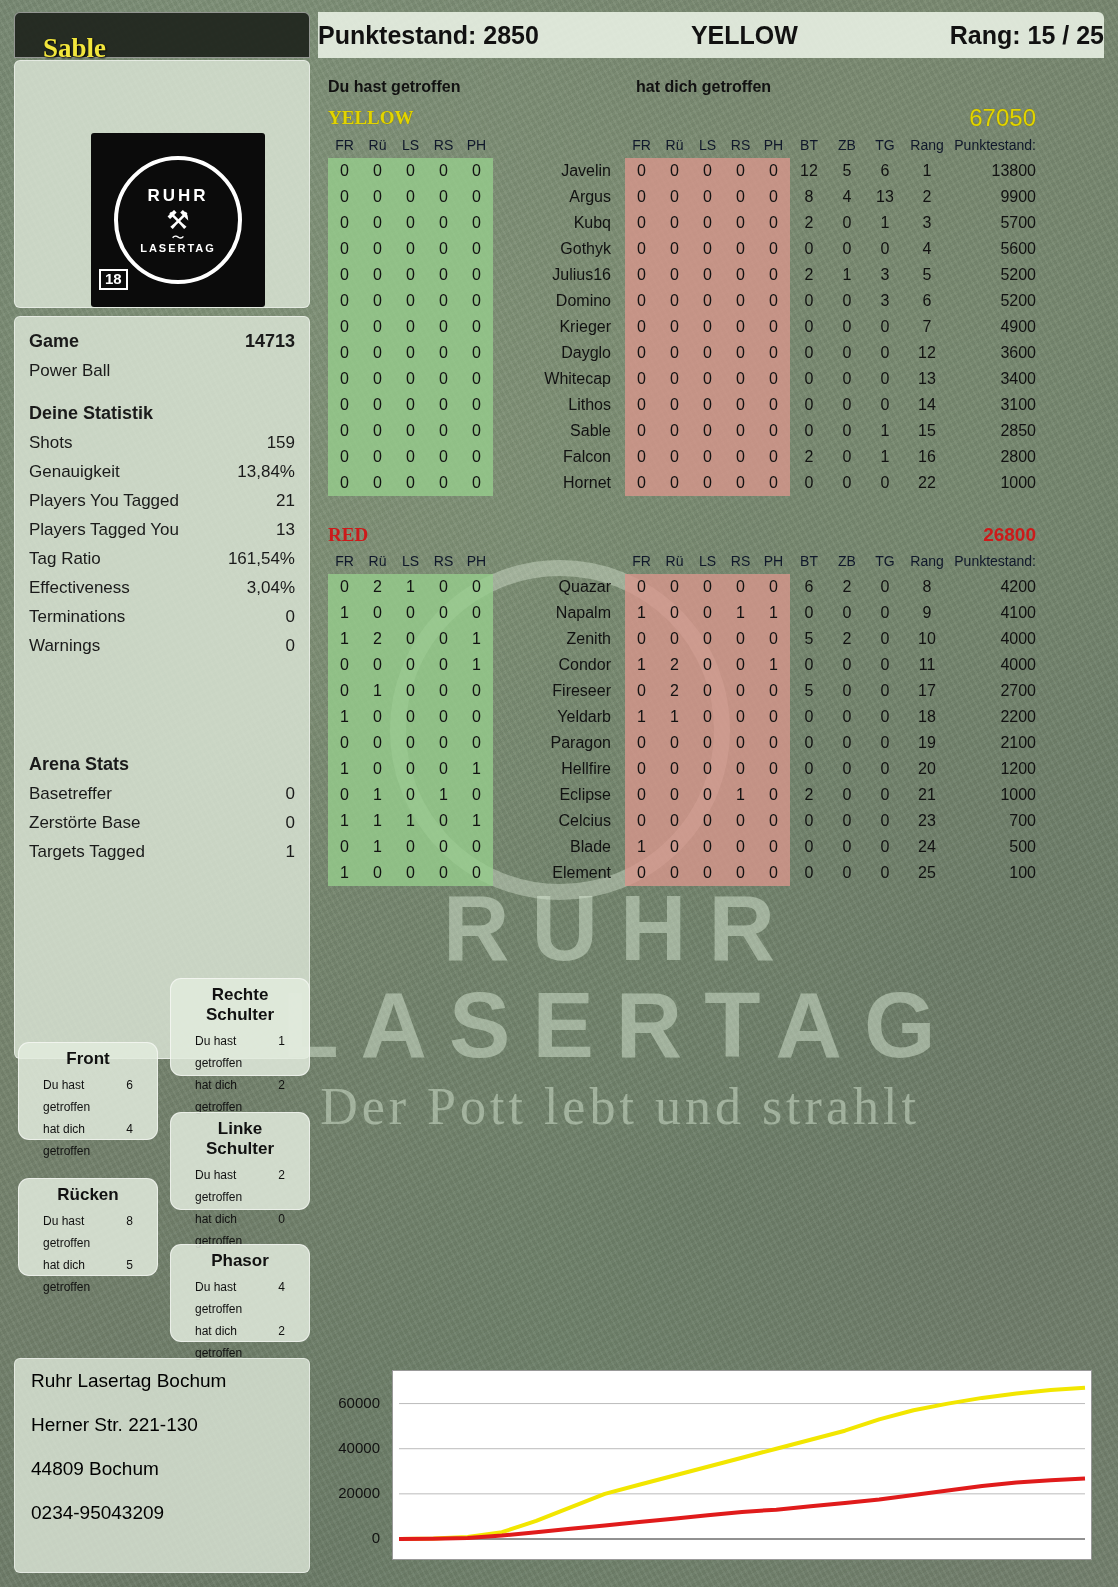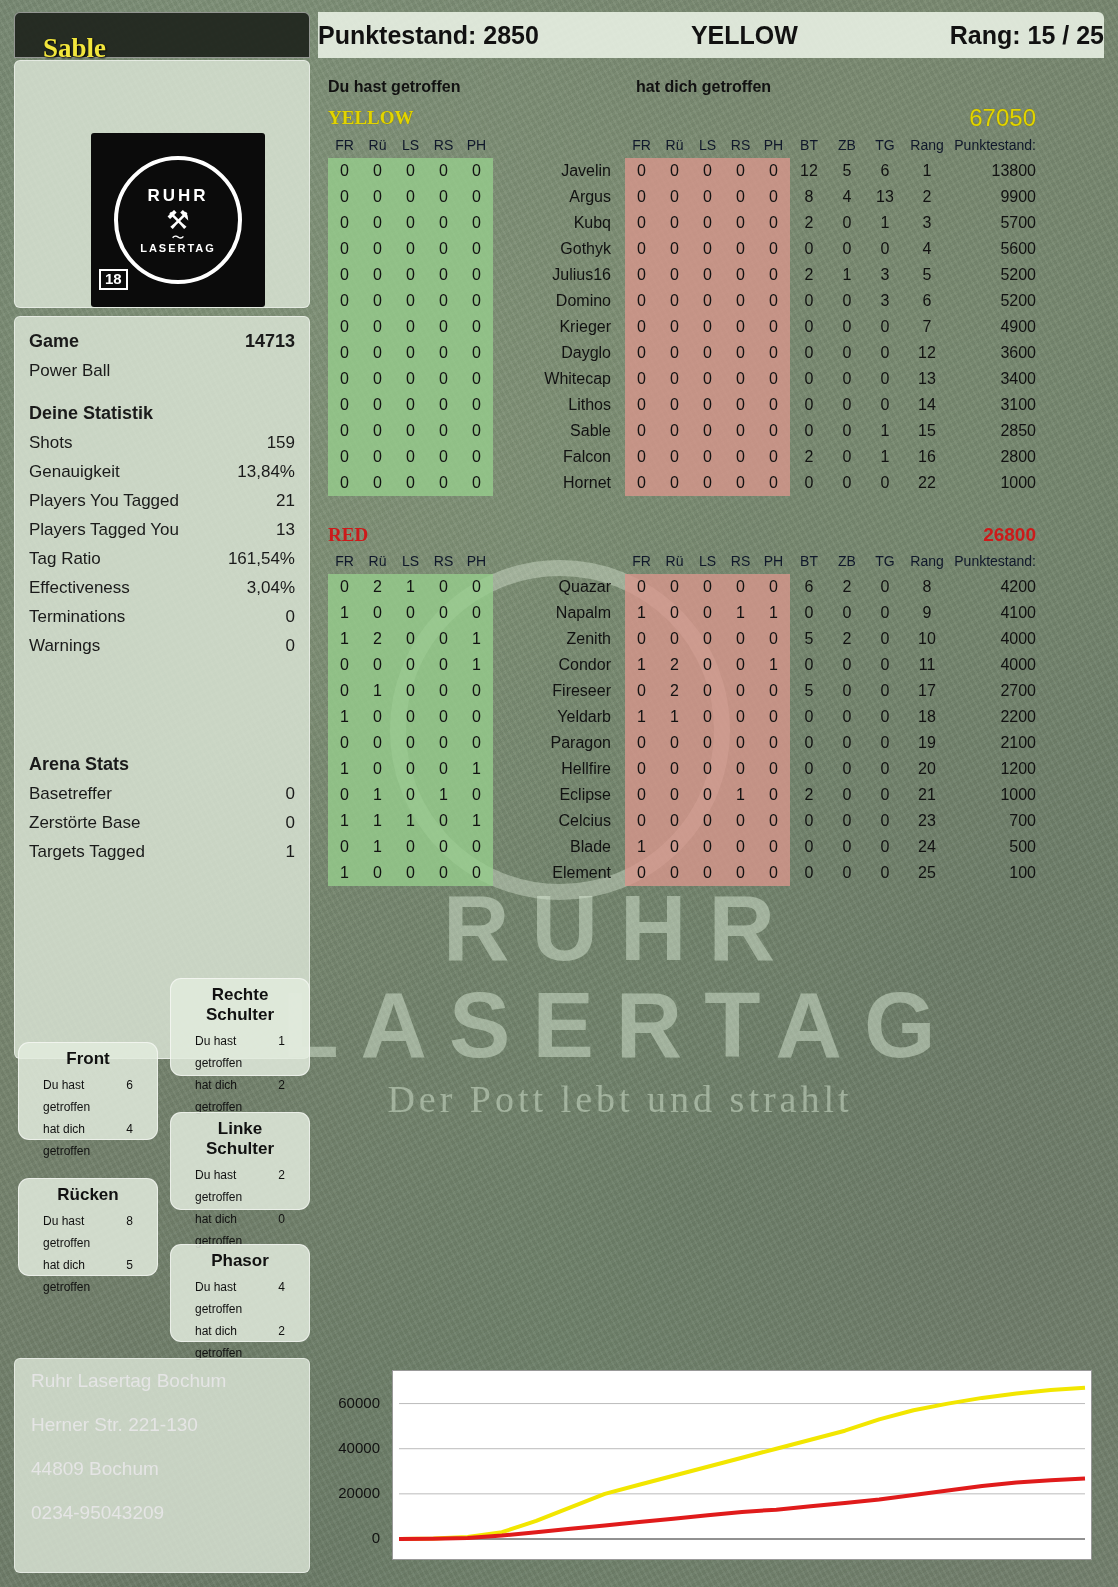--- a/index.html
+++ b/index.html
@@ -29,21 +29,21 @@
   }
   .watermark{
     position:absolute;
     left:150px; top:880px; width:940px; height:400px;
     color:rgba(225,240,220,.45);
     text-align:center;
     pointer-events:none;
     user-select:none;
   }
   .wm1{ font-size:92px; font-weight:bold; letter-spacing:22px; line-height:1.05;}
-  .wm2{ font-size:38px; font-family:"Liberation Serif", serif; letter-spacing:4px; margin-top:4px;}
+  .wm2{ font-size:52px; font-family:"Liberation Serif", serif; letter-spacing:4px; margin-top:4px;}
   .wm-logo{
     position:absolute; left:390px; top:560px;
     width:340px; height:340px;
     border-radius:50%;
     border:16px solid rgba(235,245,230,.35);
     pointer-events:none;
   }
 
   .panel{
     position:absolute;
@@ -108,21 +108,21 @@
   .bodybox .bb-title{ text-align:center; font-weight:bold; font-size:17px; color:#111; margin-bottom:5px;}
   .bodybox .bb-row{ display:flex; justify-content:space-between; font-size:12px; color:#111; line-height:22px;}
   #bb-rs{ left:170px; top:978px; width:140px; height:98px;}
   #bb-front{ left:18px; top:1042px; width:140px; height:98px;}
   #bb-ls{ left:170px; top:1112px; width:140px; height:98px;}
   #bb-back{ left:18px; top:1178px; width:140px; height:98px;}
   #bb-phasor{ left:170px; top:1244px; width:140px; height:98px;}
 
   
   #address-panel{ left:14px; top:1358px; width:296px; height:215px; }
-  .addr-line{ font-size:19px; color:#e5e5e5; padding:0 16px; line-height:44px;}
+  .addr-line{ font-size:19px; color:#000000; padding:0 16px; line-height:44px;}
 
   
   #main-panel{ left:318px; top:60px; width:786px; height:1282px; background:rgba(222,232,217,.55); border:1px solid rgba(255,255,255,.45); border-radius:0 0 6px 6px;}
   .col-head{ position:absolute; font-weight:bold; font-size:16px; color:#111; }
   #head-you{ left:328px; top:78px; }
   #head-them{ left:636px; top:78px; }
 
   table.scores{ position:absolute; border-collapse:collapse; font-size:16px; color:#111;}
   table.scores td{ padding:0; height:26px; }
   .teamname{ font-weight:bold; font-size:19px; font-family:"Liberation Serif", serif;}

